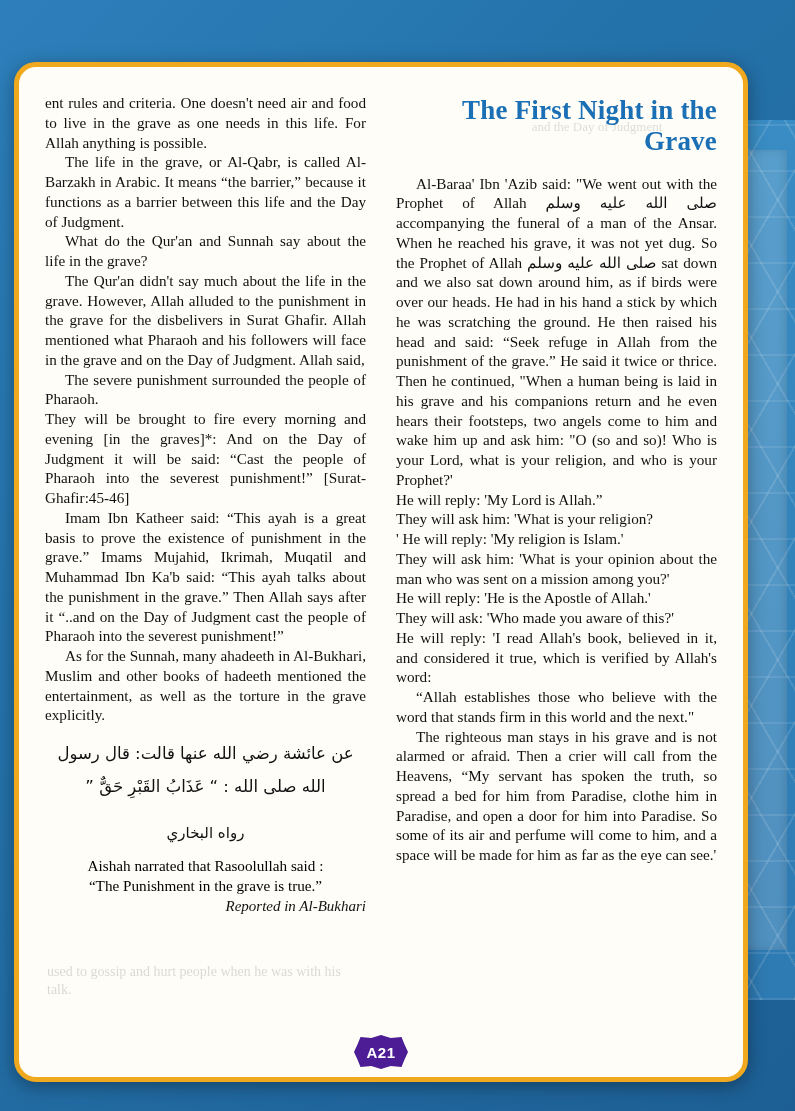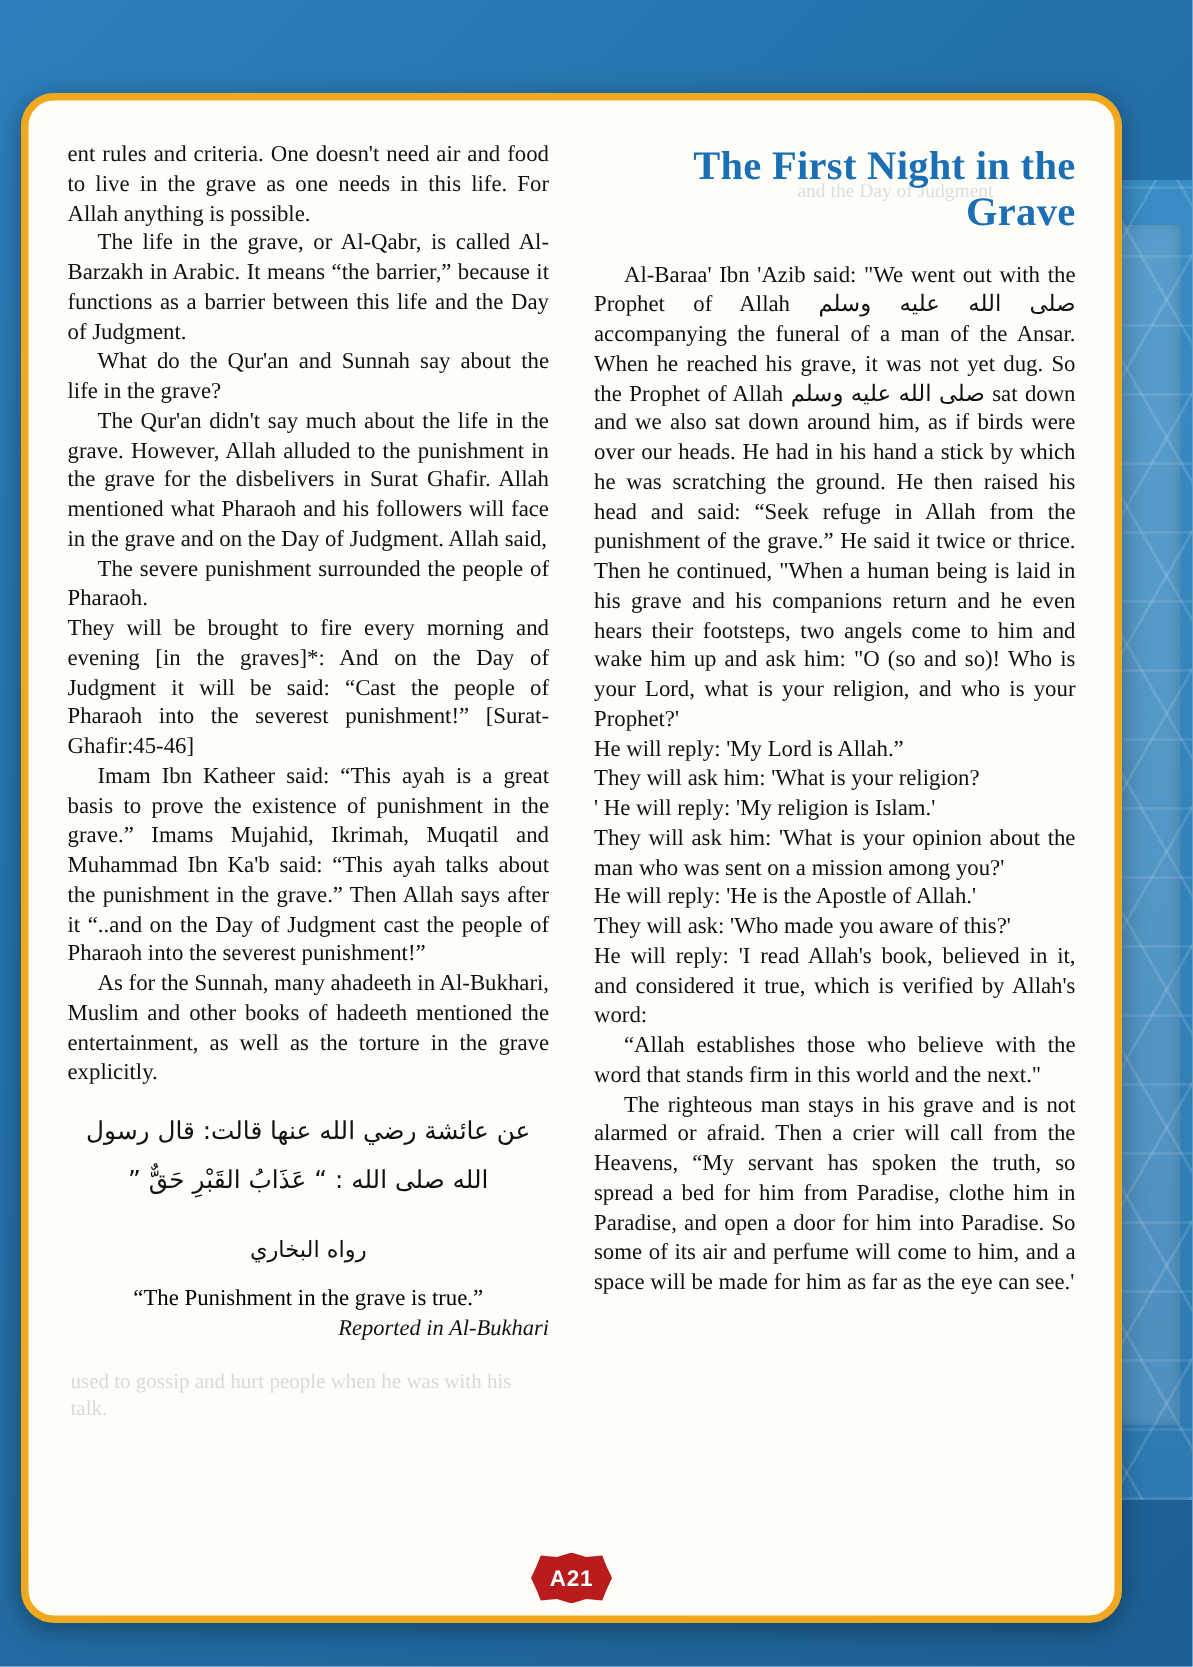--- a/index.html
+++ b/index.html
@@ -69,21 +69,21 @@
     height: 1010px;
     background: #fffdf7;
     border: 5px solid #f0a91e;
     border-radius: 22px 22px 22px 22px;
     box-shadow: 0 4px 18px rgba(0,0,0,0.35);
     overflow: hidden;
   }
   #page-inner {
     position: absolute;
     inset: 0;
-    padding: 26px 26px 82px 26px;
+    padding: 26px 26px 32px 26px;
     box-sizing: border-box;
   }
 
   .columns {
     display: flex;
     gap: 30px;
     height: 100%;
   }
   .col {
     width: 322px;
@@ -180,21 +180,21 @@
     transform: translateX(-50%);
     width: 54px;
     height: 34px;
     display: flex;
     align-items: center;
     justify-content: center;
     color: #fff;
     font-size: 15px;
     font-family: "Liberation Sans", sans-serif;
     font-weight: bold;
-    background: #b91c1c;
+    background: #4c1d95;
     clip-path: polygon(50% 0%, 68% 9%, 88% 6%, 93% 26%, 100% 50%, 93% 74%, 88% 94%, 68% 91%, 50% 100%, 32% 91%, 12% 94%, 7% 74%, 0% 50%, 7% 26%, 12% 6%, 32% 9%);
     letter-spacing: 0.5px;
     text-align: right;
   }
 </style>
 </head>
 <body>
 
 <div id="page-backdrop">
   <div id="pattern-panel"></div>
@@ -218,20 +218,21 @@
         <p class="body indent">Imam Ibn Katheer said: “This ayah is a great  basis to prove the existence of punishment in the grave.” Imams Mujahid, Ikrimah, Muqatil and Muhammad Ibn Ka'b said: “This ayah talks about the punishment in the grave.” Then Allah says after it “..and on the Day of Judgment cast the people of Pharaoh into the severest punishment!”</p>
         <p class="body indent">As for the Sunnah, many ahadeeth in Al-Bukhari, Muslim and other books of hadeeth mentioned the entertainment, as well as the torture in the grave explicitly.</p>
 
         <div class="arabic hadith">
           <div>عن عائشة رضي الله عنها قالت: قال رسول</div>
           <div>الله  صلى الله : “ عَذَابُ القَبْرِ حَقٌّ ”</div>
         </div>
         <div class="arabic source">رواه البخاري</div>
 
         <div class="quote-block">
+          <div>Aishah narrated that Rasoolullah said :</div>
           <div>“The Punishment in the grave is true.”</div>
         </div>
         <div class="attrib">Reported in Al-Bukhari</div>
 
         <div class="ghost">used to gossip and hurt people when he was with his talk.</div>
       </div>
 
       <div class="col col-right">
         <div class="ghost-top">and the Day of Judgment</div>
         <h1 class="chapter-title">The First Night in the Grave</h1>

